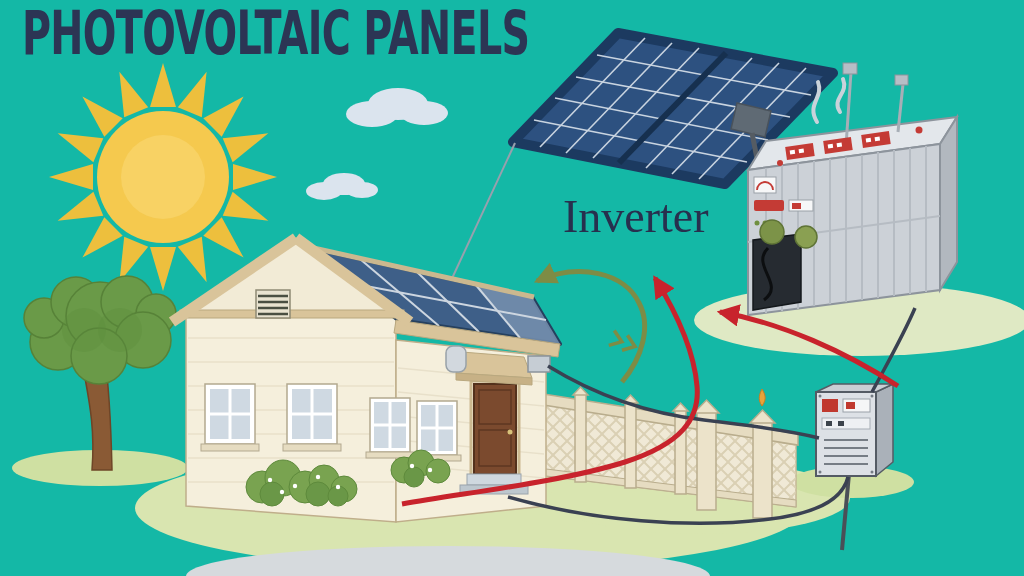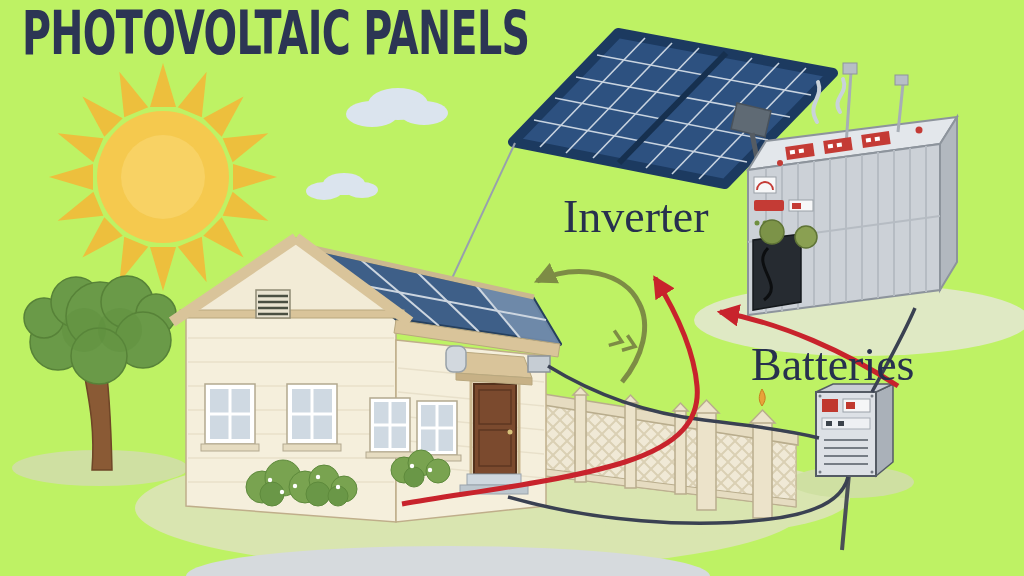--- a/index.html
+++ b/index.html
@@ -7,21 +7,21 @@
     --sun_yellow:#f5c94e; --sun_ray:#edbf3d;
     --panel_cell_blue:#2d5180; --panel_frame_blue:#1c3a60; --roof_panel_blue:#3e5f88;
     --house_wall:#f5efdc; --trim_beige:#d9c49a;
     --grass_green:#d9e5b0; --tree_green:#6a9a48;
     --arrow_red:#c8232c; --arrow_olive:#7d8c45; --wire_navy:#3a4152;
     --unit_gray:#ccd1d7; --cloud_blue:#dbe4ee;
   }
   *{margin:0;padding:0;box-sizing:border-box}
   html,body{width:1024px;height:576px;background:#fff;overflow:hidden}
   body{font-family:"Liberation Sans",sans-serif;position:relative}
-  .stage{position:absolute;left:0;top:0;width:1024px;height:576px;background:#bef264}
+  .stage{position:absolute;left:0;top:0;width:1024px;height:576px;background:#14b8a6}
   svg.scene{position:absolute;left:0;top:0}
   .overlay{position:absolute;z-index:5}
   #title{left:22px;top:2px;font-family:"DejaVu Sans",sans-serif;font-weight:bold;font-size:60px;
     line-height:1.05;letter-spacing:-1px;color:var(--title_color);
     transform:scaleX(.66);transform-origin:left top;white-space:nowrap}
   .label{font-family:"Liberation Serif",serif;font-size:46px;color:var(--label_color);white-space:nowrap}
   #inverter{left:563px;top:190px}
   #batteries{left:751px;top:338px}
   .f-sun{fill:var(--sun_yellow)}
   .f-ray{fill:var(--sun_ray)}
@@ -364,14 +364,13 @@
     <path d="M 915,308 C 903,336 888,362 872,392" class="sk-wire" stroke-width="3.5"></path>
     <path d="M 622,382 C 643,357 651,325 639,303 C 625,273 579,262 537,281" class="sk-olive" stroke-width="5" marker-end="url(#arrowOlive)"></path>
     <path d="M 611,333 l 11,8 l -11,8 M 625,333 l 11,8 l -11,8" class="sk-olive" stroke-width="3.5" transform="rotate(20 620 341)"></path>
     <path d="M 898,386 C 846,352 782,323 720,312" class="sk-red" stroke-width="5" marker-end="url(#arrowRed)"></path>
     <path d="M 402,504 C 470,492 561,482 625,462 C 681,444 700,419 697,386 C 694,350 676,312 655,278" class="sk-red" stroke-width="5" marker-end="url(#arrowRed)"></path>
   </g>
 </svg>
 
 <div class="overlay" id="title">PHOTOVOLTAIC PANELS</div>
 <div class="overlay label" id="inverter">Inverter</div>
-<div class="overlay label" id="batteries">Batteries</div>
 </div>
 
 </body></html>

